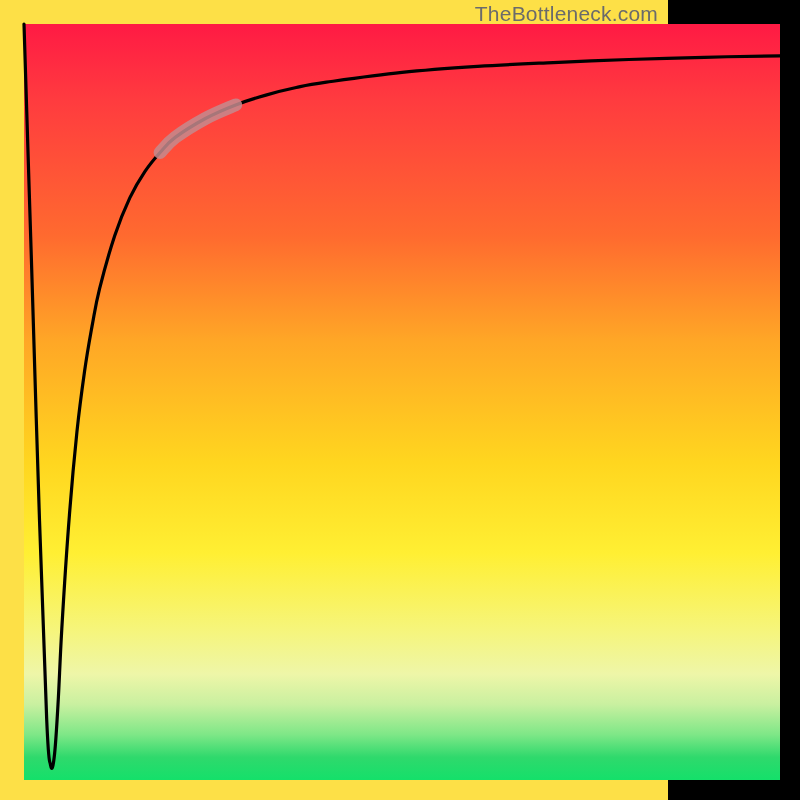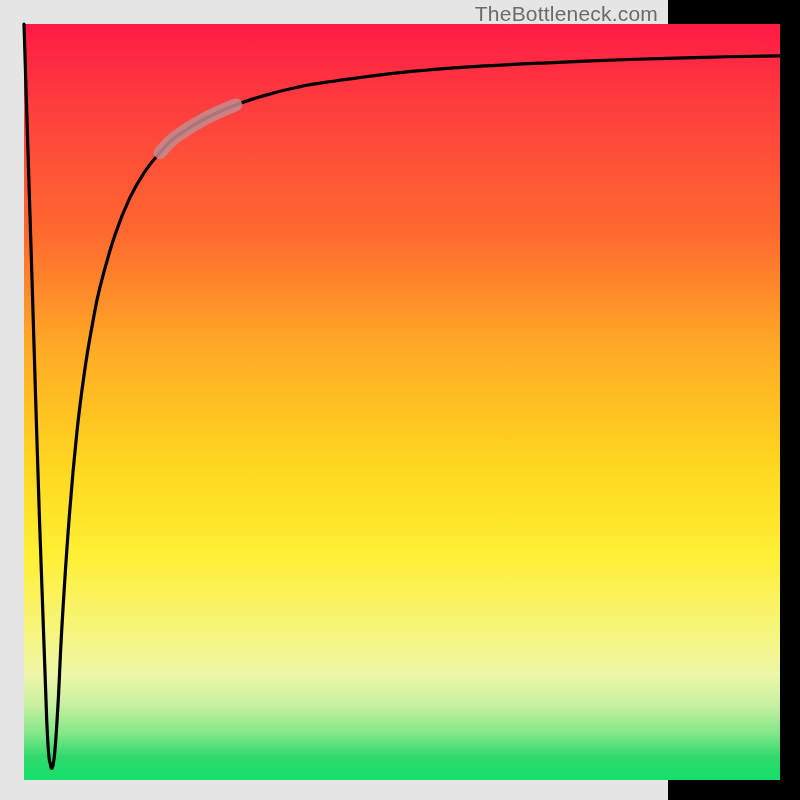--- a/index.html
+++ b/index.html
@@ -8,21 +8,21 @@
     width: 800px;
     height: 800px;
     background: #000;
     overflow: hidden;
     font-family: Arial, Helvetica, sans-serif;
   }
   .frame {
     position: relative;
     width: 668px;
     height: 800px;
-    background: #e5e5e5;
+    background: #fde047;
   }
   .plot {
     position: absolute;
     left: 24px;
     top: 24px;
     width: 756px;   
     height: 756px;  
     
     background: linear-gradient(
       to bottom,

